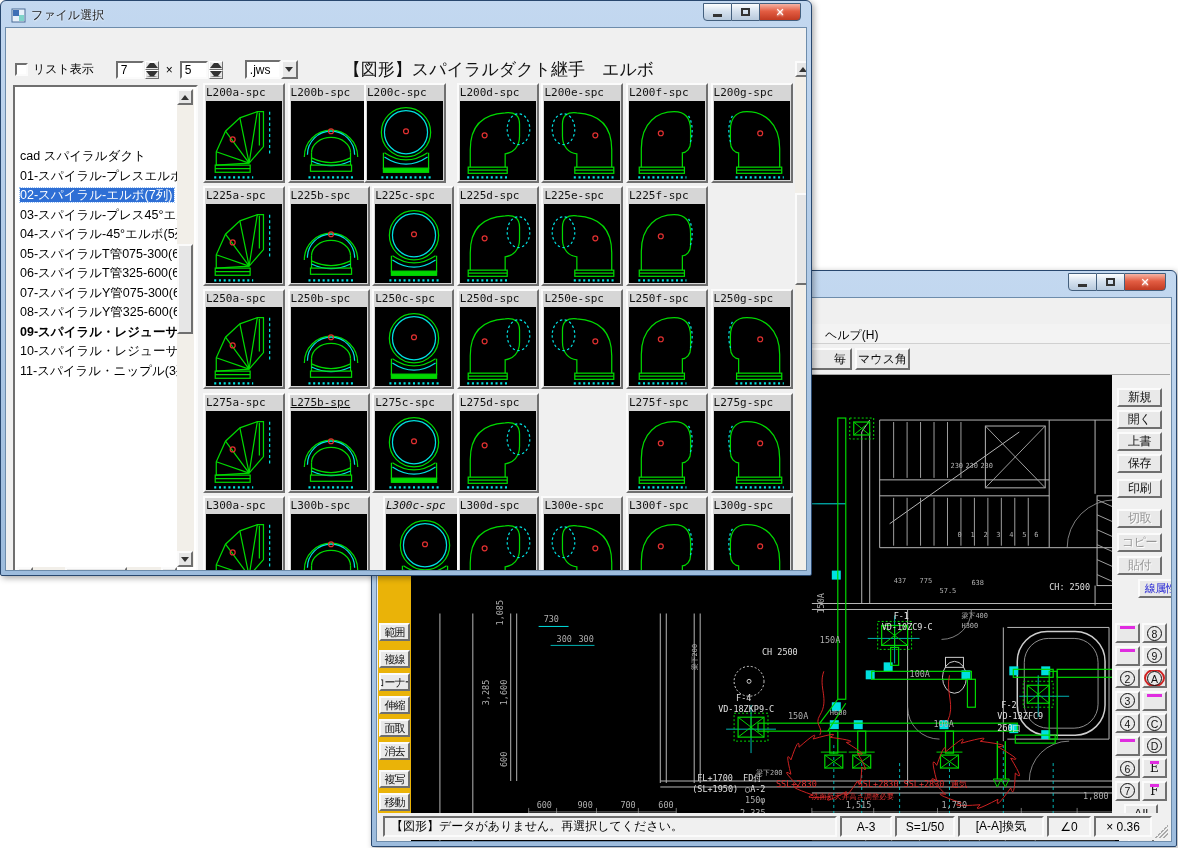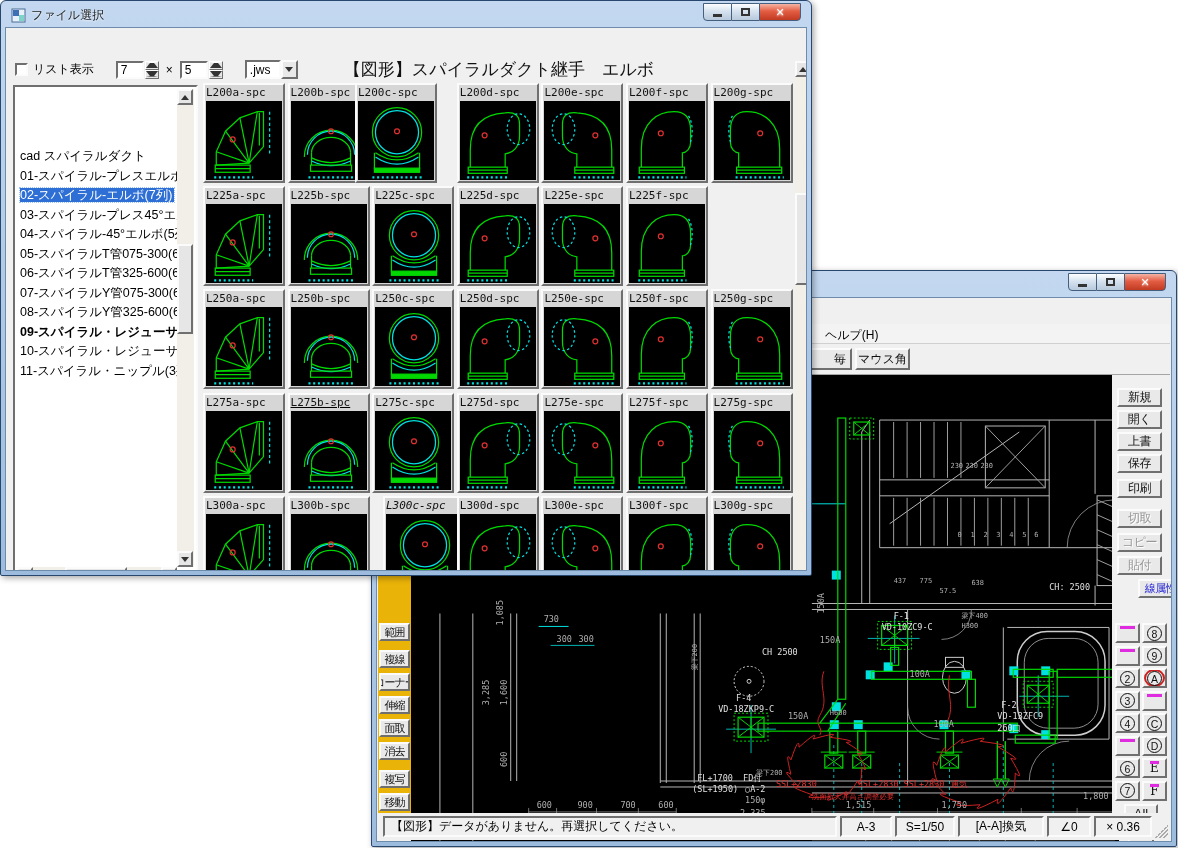--- a/index.html
+++ b/index.html
@@ -558,21 +558,21 @@
     <path d="M20,50 L20,62 M58,50 L58,62" stroke="#00d800"></path>
     <path d="M20,55 Q39,64 58,55" fill="none" stroke="#00d800"></path>
     <path d="M20,58 Q39,67 58,58" fill="none" stroke="#00e0e0"></path>
     <rect x="19" y="62" width="40" height="6" fill="none" stroke="#00d800"></rect>
     <line x1="17" y1="74" x2="61" y2="74" stroke="#00e0e0" stroke-width="2.2" stroke-dasharray="2,2.6"></line>
                   <circle cx="39" cy="29" r="2.4" fill="none" stroke="#e03030" stroke-width="1.2"></circle>
                 </g>
               </svg>
             </div>
           </div>
-          <div class="cell" style="left: 152px; top: 0px;">
+          <div class="cell" style="left: 161px; top: 0px;">
             <div class="cellhdr">L200c-spc</div>
             <div class="cellimg">
               <svg width="78" height="81" viewBox="0 0 76 78" style="display:block">
     <g stroke-width="1.2">
     <circle cx="38" cy="30" r="24" fill="none" stroke="#00d800"></circle>
     <circle cx="38" cy="30" r="21" fill="none" stroke="#00e0e0"></circle>
     <path d="M17,50 Q38,64 59,50" fill="none" stroke="#00d800"></path>
     <path d="M17,54 Q38,68 59,54" fill="none" stroke="#00e0e0"></path>
     <path d="M16,50 L16,66 M60,50 L60,66" stroke="#00d800"></path>
     <rect x="16" y="65" width="44" height="4" fill="#00d800" stroke="#00d800"></rect>
@@ -908,35 +908,20 @@
     <path d="M10,64 L10,47 C10,22 24,12 44,11 C54,10 58,14 58,22 L58,34 C58,44 52,50 44,51 L44,64" fill="none" stroke="#00d800"></path>
     <ellipse cx="57" cy="27" rx="11" ry="15" fill="none" stroke="#00e0e0" stroke-dasharray="2.4,2.4"></ellipse>
     <rect x="8" y="64" width="38" height="6" fill="none" stroke="#00d800"></rect>
     <line x1="8" y1="67" x2="46" y2="67" stroke="#00d800"></line>
     <line x1="7" y1="74" x2="48" y2="74" stroke="#00e0e0" stroke-width="2.2" stroke-dasharray="2,2.6"></line>
                   <circle cx="24" cy="33" r="2.4" fill="none" stroke="#e03030" stroke-width="1.2"></circle>
                 </g>
               </svg>
             </div>
           </div>
-          <div class="cell" style="left: 338.4px; top: 309.6px;">
-            <div class="cellhdr">L275e-spc</div>
-            <div class="cellimg">
-              <svg width="78" height="81" viewBox="0 0 76 78" style="display:block">
-    <g stroke-width="1.2">
-    <path d="M66,64 L66,47 C66,22 52,12 32,11 C22,10 18,14 18,22 L18,34 C18,44 24,50 32,51 L32,64" fill="none" stroke="#00d800"></path>
-    <ellipse cx="19" cy="27" rx="11" ry="15" fill="none" stroke="#00e0e0" stroke-dasharray="2.4,2.4"></ellipse>
-    <rect x="30" y="64" width="38" height="6" fill="none" stroke="#00d800"></rect>
-    <line x1="30" y1="67" x2="68" y2="67" stroke="#00d800"></line>
-    <line x1="29" y1="74" x2="69" y2="74" stroke="#00e0e0" stroke-width="2.2" stroke-dasharray="2,2.6"></line>
-                  <circle cx="50" cy="33" r="2.4" fill="none" stroke="#e03030" stroke-width="1.2"></circle>
-                </g>
-              </svg>
-            </div>
-          </div>
           <div class="cell" style="left: 423px; top: 309.6px;">
             <div class="cellhdr">L275f-spc</div>
             <div class="cellimg">
               <svg width="78" height="81" viewBox="0 0 76 78" style="display:block">
     <g stroke-width="1.2">
     <path d="M12,64 L12,46 C12,20 28,10 44,10 C56,10 60,18 60,28 L60,40 C60,46 56,50 52,50 L52,64" fill="none" stroke="#00d800"></path>
     <path d="M58,14 C62,20 63,32 59,42" fill="none" stroke="#00e0e0" stroke-dasharray="2.4,2.4"></path>
     <rect x="10" y="64" width="44" height="6" fill="none" stroke="#00d800"></rect>
     <line x1="10" y1="67" x2="54" y2="67" stroke="#00d800"></line>
     <line x1="9" y1="74" x2="56" y2="74" stroke="#00e0e0" stroke-width="2.2" stroke-dasharray="2,2.6"></line>

